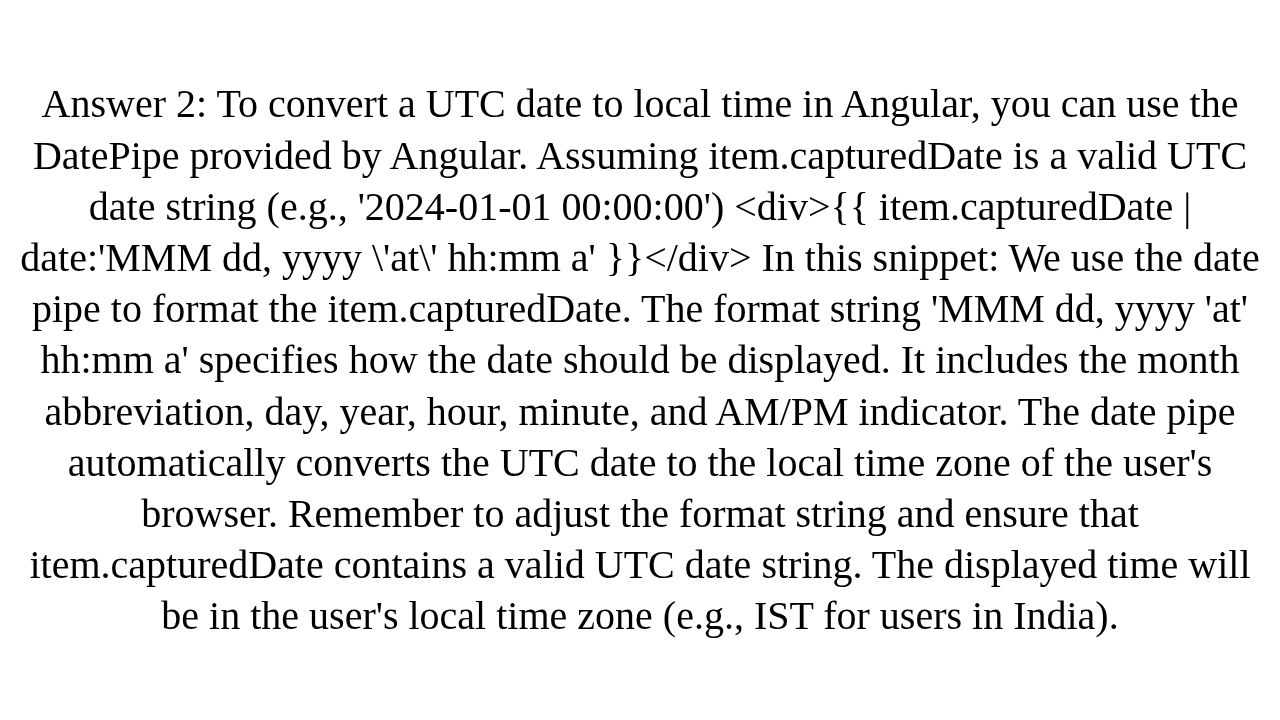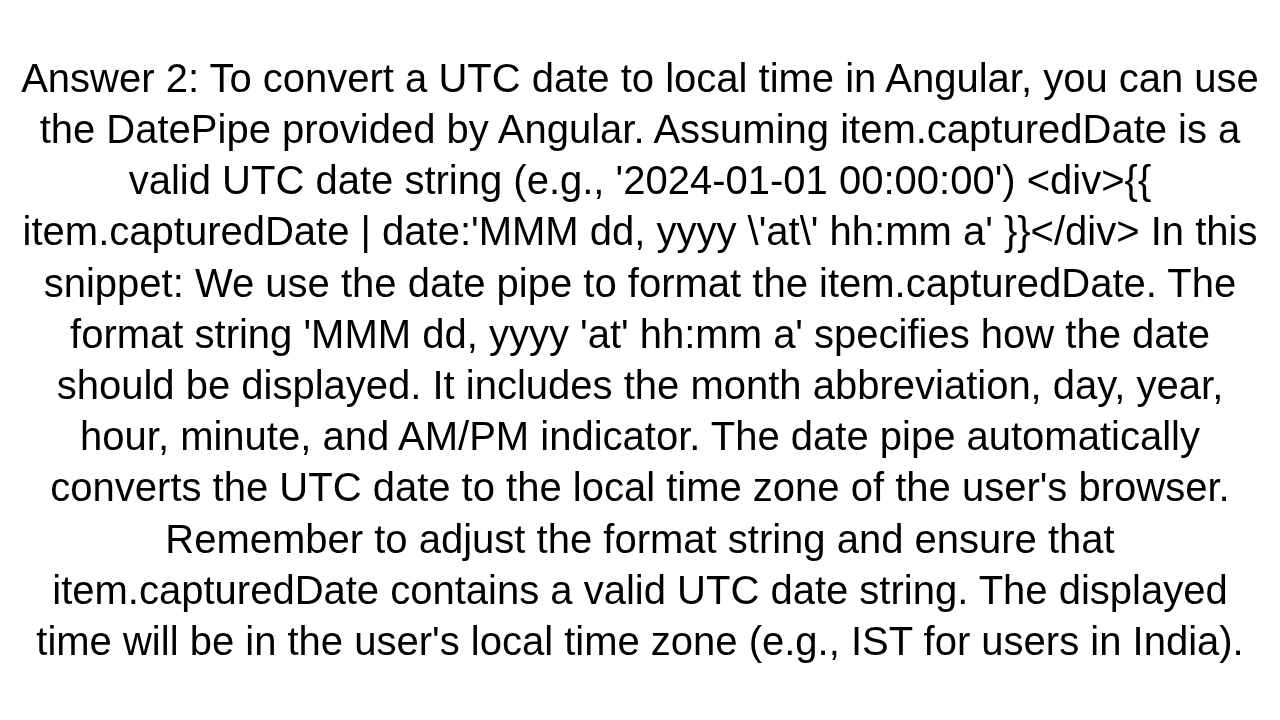--- a/index.html
+++ b/index.html
@@ -1,18 +1,19 @@
 <!DOCTYPE html>
 <html><head>
   <meta charset="utf-8">
   <style>
     * {
       margin: 0;
       padding: 0;
       box-sizing: border-box;
+      font-family: Liberation Serif, serif;
     }
     body {
       width: 1280px;
       height: 720px;
       background: #ffffff;
       font-family: Arial, Helvetica, sans-serif;
       display: flex;
       align-items: center;
       justify-content: center;
       overflow: hidden;

